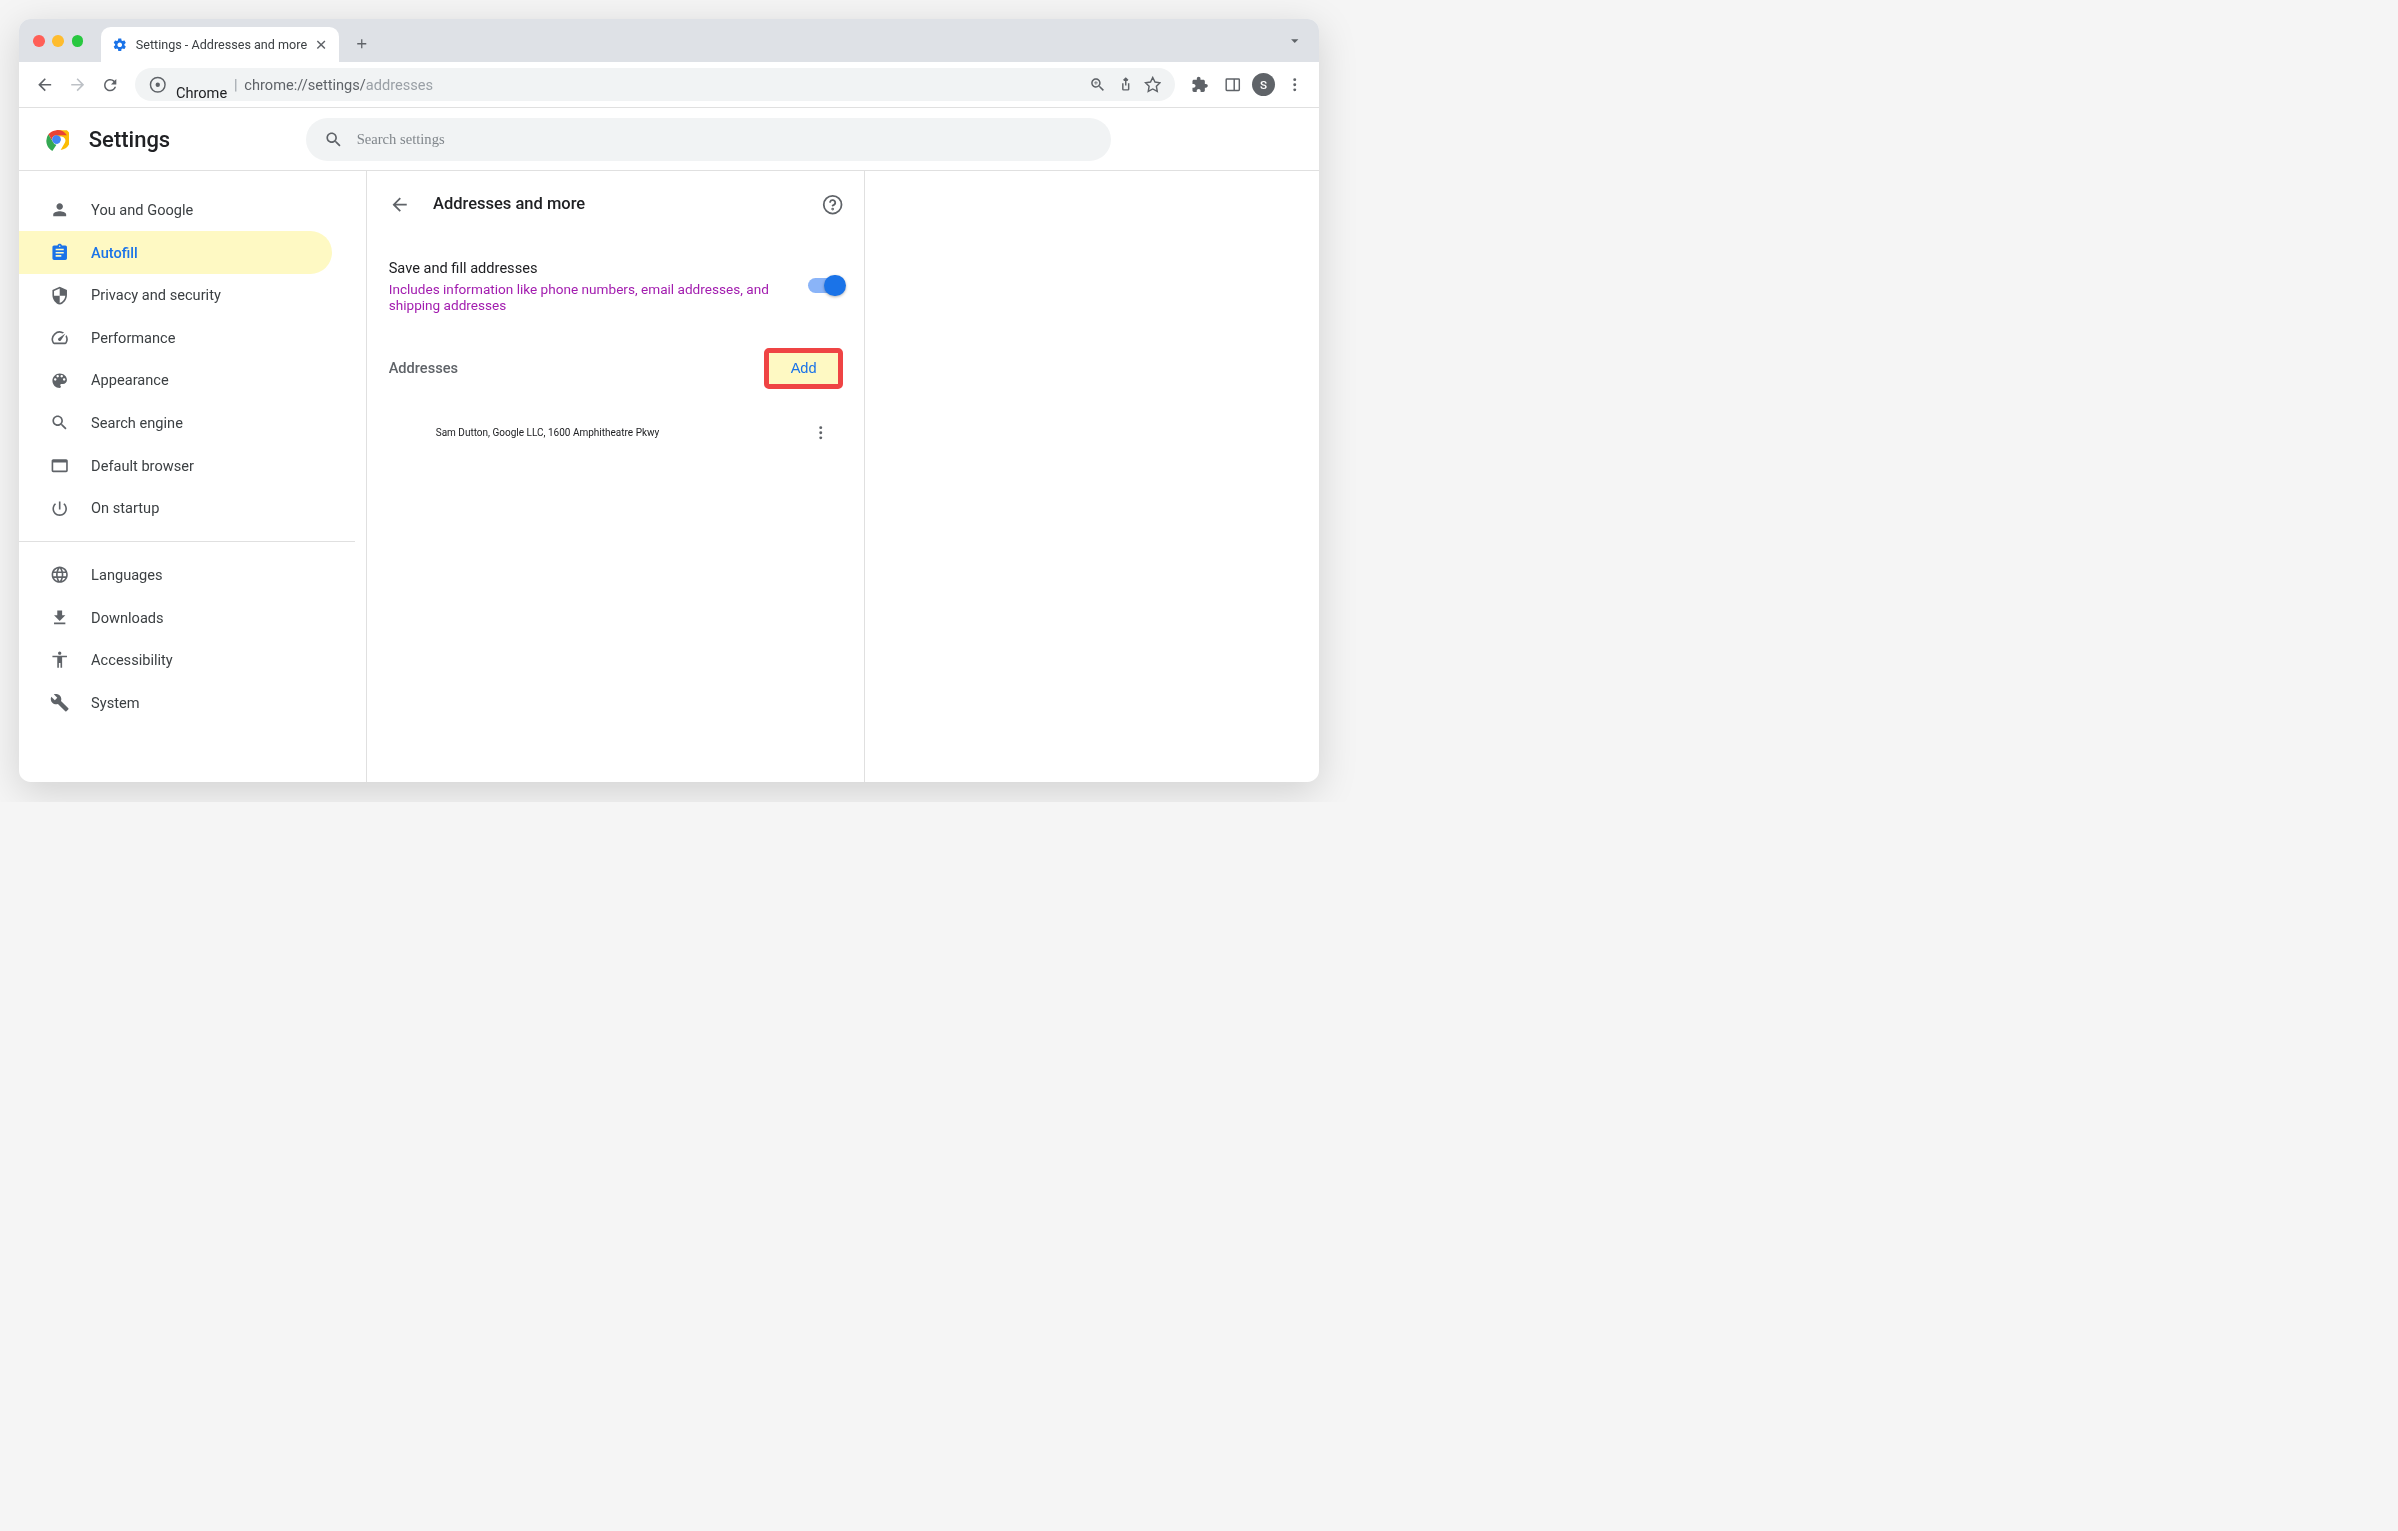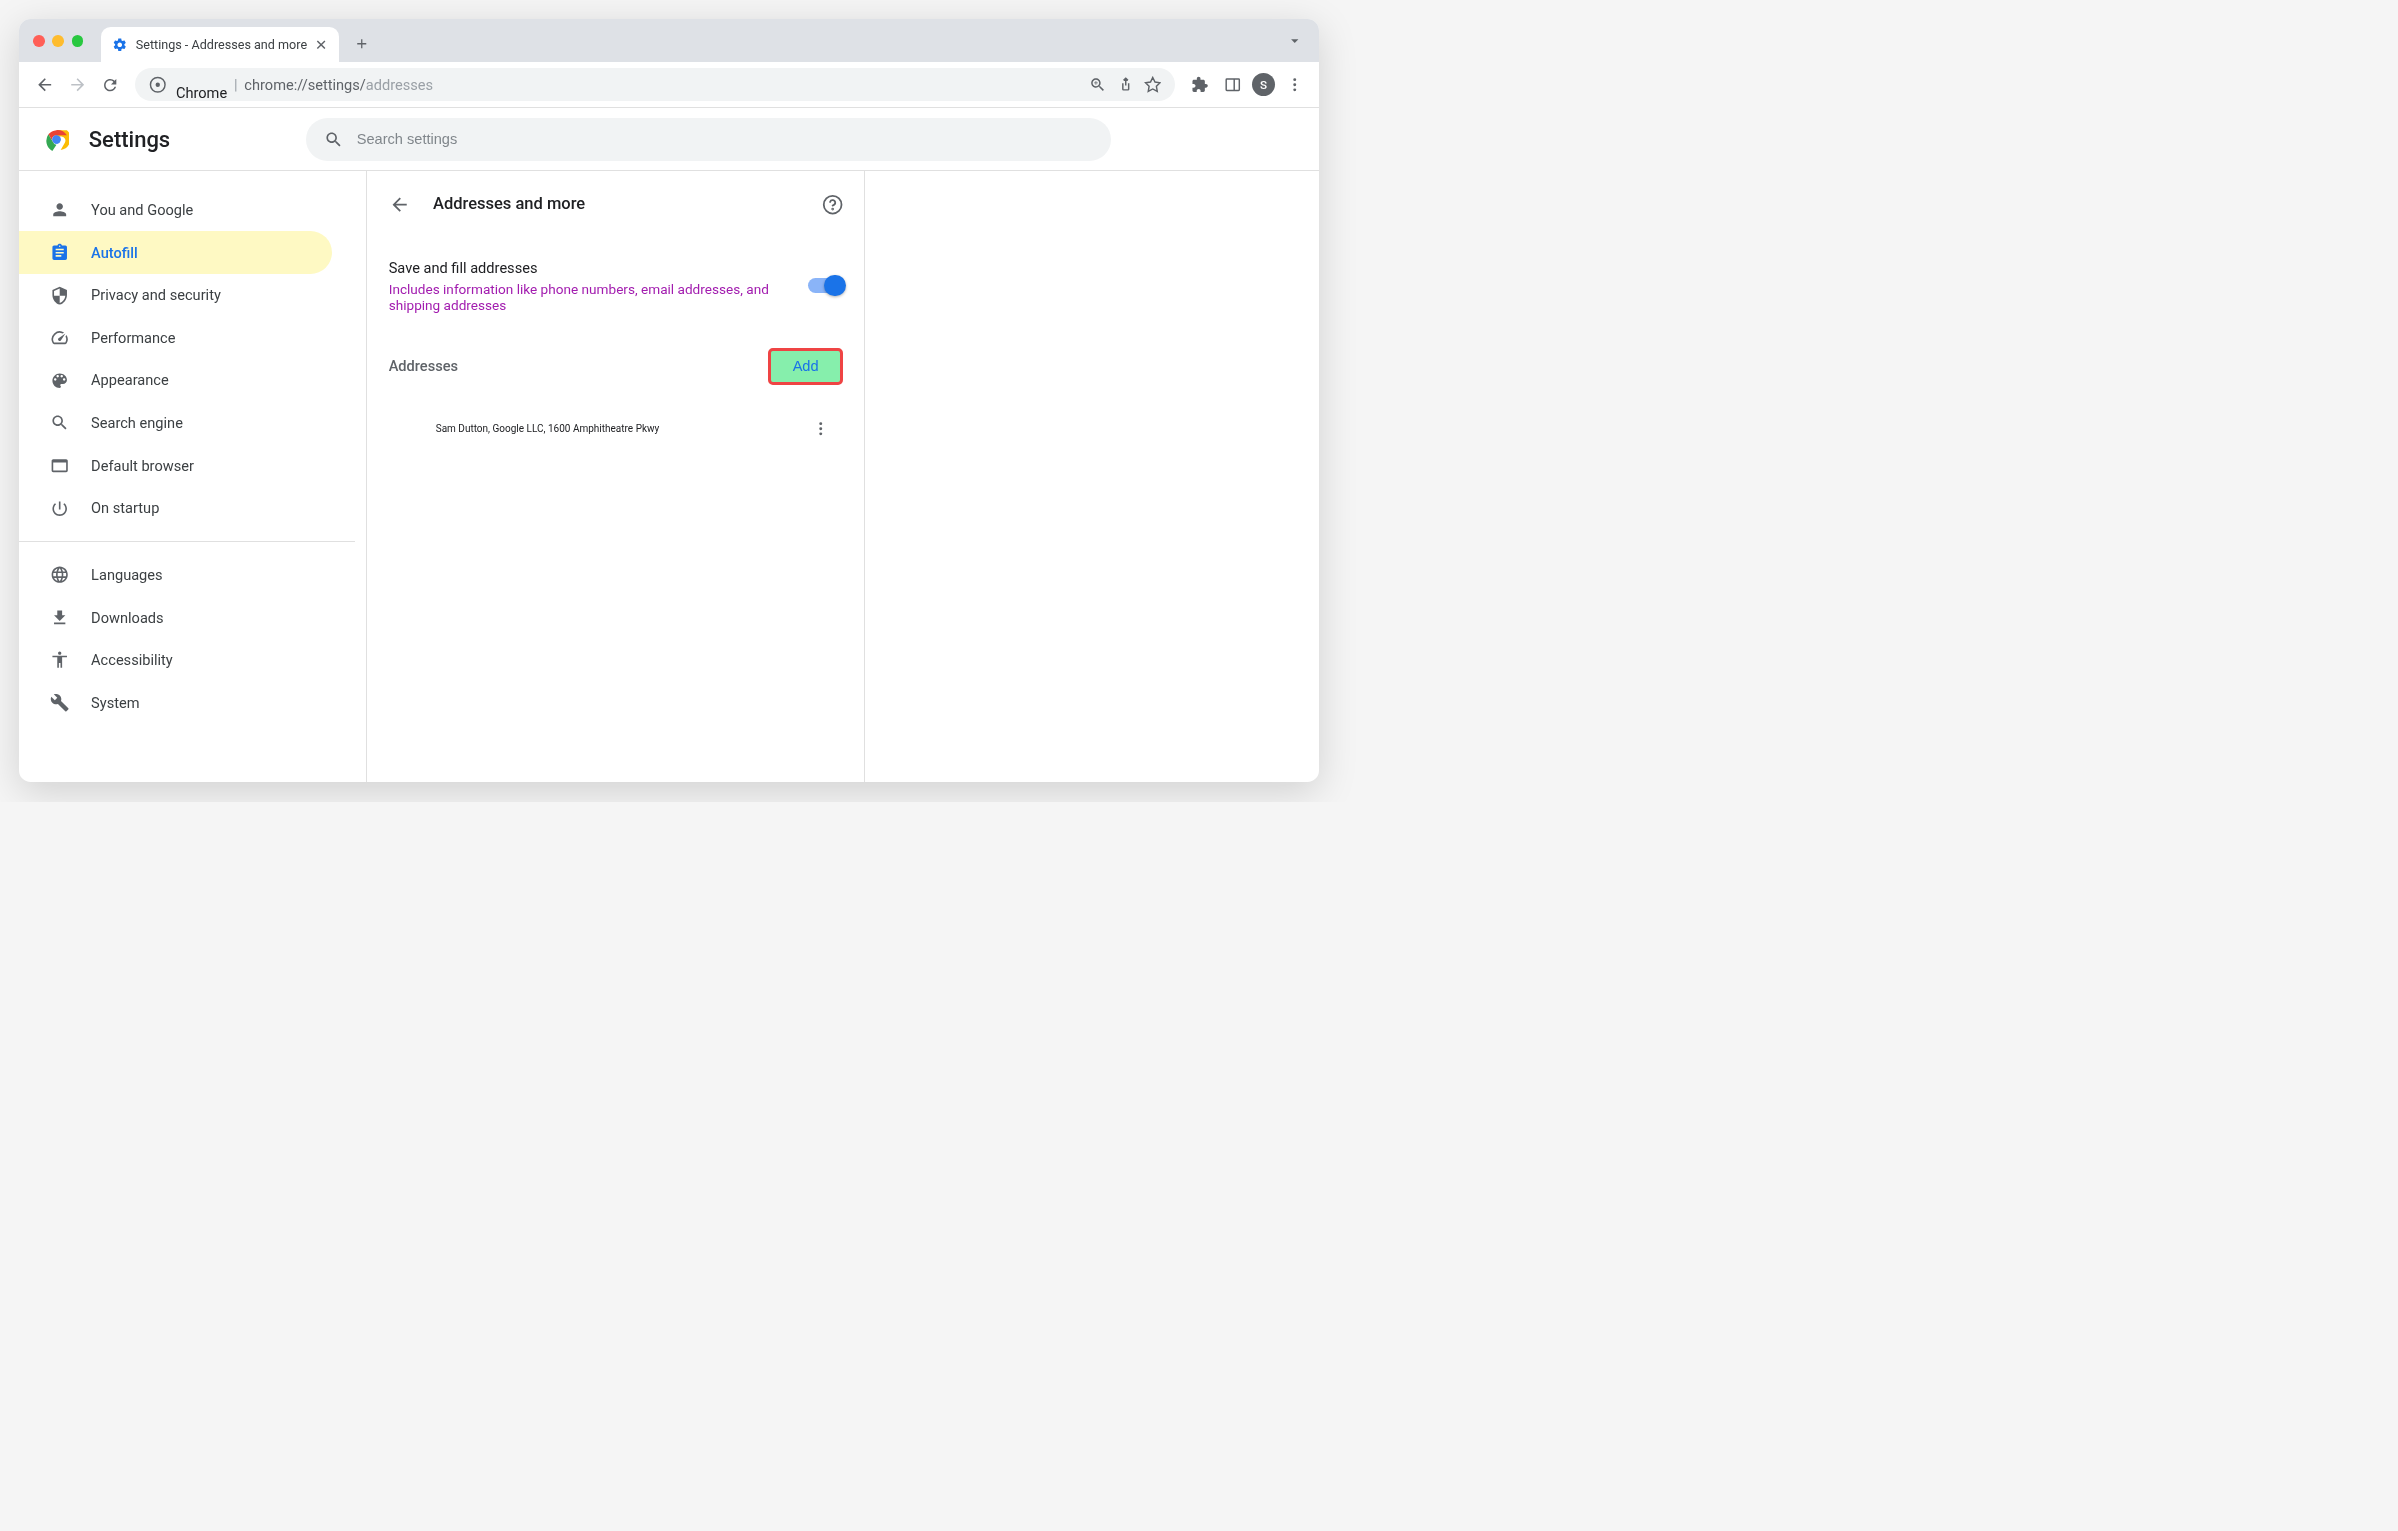--- a/index.html
+++ b/index.html
@@ -93,21 +93,21 @@
       height: 43px;
       width: 805px;
       margin-left: 136px;
       display: flex;
       align-items: center;
       padding: 0 17.5px;
       gap: 13.6px;
       color: #5f6368;
     }
     .search-settings input {
-      border: none; background: transparent; outline: none; font-size: 14.6px; flex: 1; color: #202124;
+      border: none; background: transparent; outline: none; font-size: 14.6px; flex: 1; color: #202124; font-family: Liberation Serif, serif;
     }
     .search-settings input::placeholder { color: #80868b; }
     
     .app-body { display: flex; min-height: 611px; }
     .sidebar {
       width: 347px;
       padding: 17.5px 7.8px 17.5px 0;
     }
     .side-item {
       display: flex; align-items: center; gap: 21.3px;
@@ -138,21 +138,21 @@
     .setting-row { display: flex; align-items: center; margin-bottom: 35px; }
     .setting-text { flex: 1; }
     .setting-title { font-size: 14.6px; color: #202124; margin-bottom: 3.9px; }
     .setting-desc { font-size: 13.6px; color: #a21caf; }
     .toggle { width: 35px; height: 15.5px; background: #8ab4f8; border-radius: 9.7px; position: relative; cursor: pointer; }
     .toggle::after { content: ""; position: absolute; right: -2.9px; top: -2.9px; width: 21.3px; height: 21.3px; background: #1a73e8; border-radius: 50%; box-shadow: 0 1px 2.9px rgba(0,0,0,0.3); }
     
     .section-hdr { display: flex; align-items: center; margin-bottom: 15.5px; }
     .section-label { font-size: 14.6px; font-weight: 500; color: #5f6368; flex: 1; }
     .add-btn {
-      border: 3px solid #ef4444; background: #86efac; color: #1a73e8;
+      border: 5px solid #ef4444; background: #fef9c3; color: #1a73e8;
       padding: 7.8px 21.3px; border-radius: 4.9px; font-size: 14.6px; font-weight: 500; cursor: pointer;
     }
     .addr-item {
       display: flex; align-items: center;
       padding: 15.5px 9.7px 15.5px 47px;
       font-size: 10px; color: #202124;
       border-bottom: 1px solid #e8eaed;
     }
     .addr-item:last-child { border-bottom: none; }
     .addr-item .text { flex: 1; }

